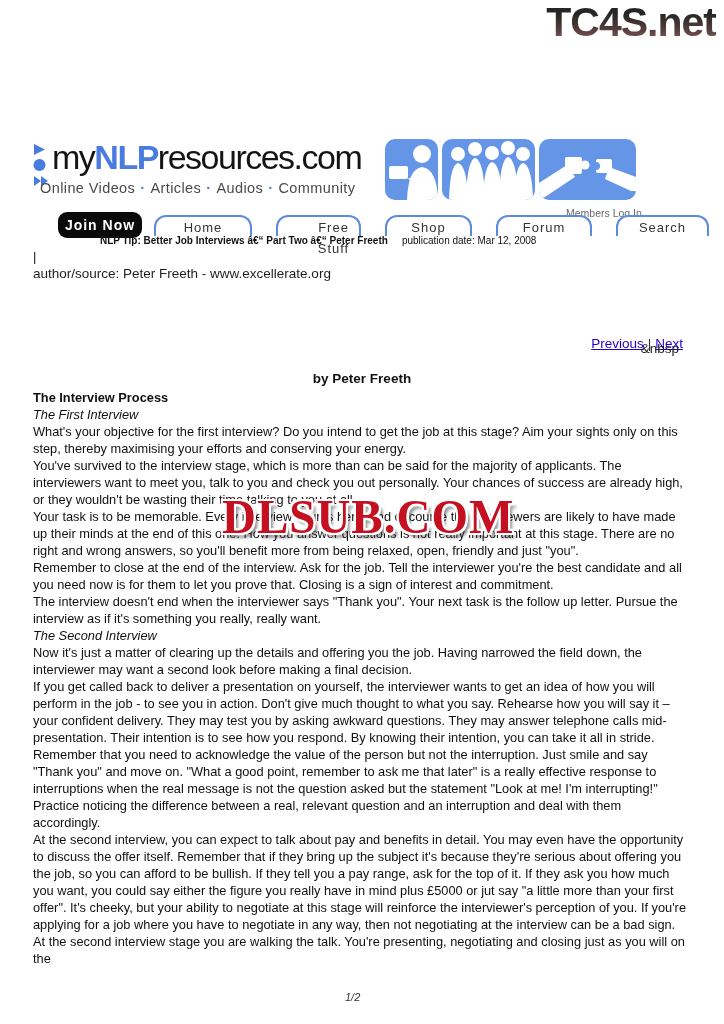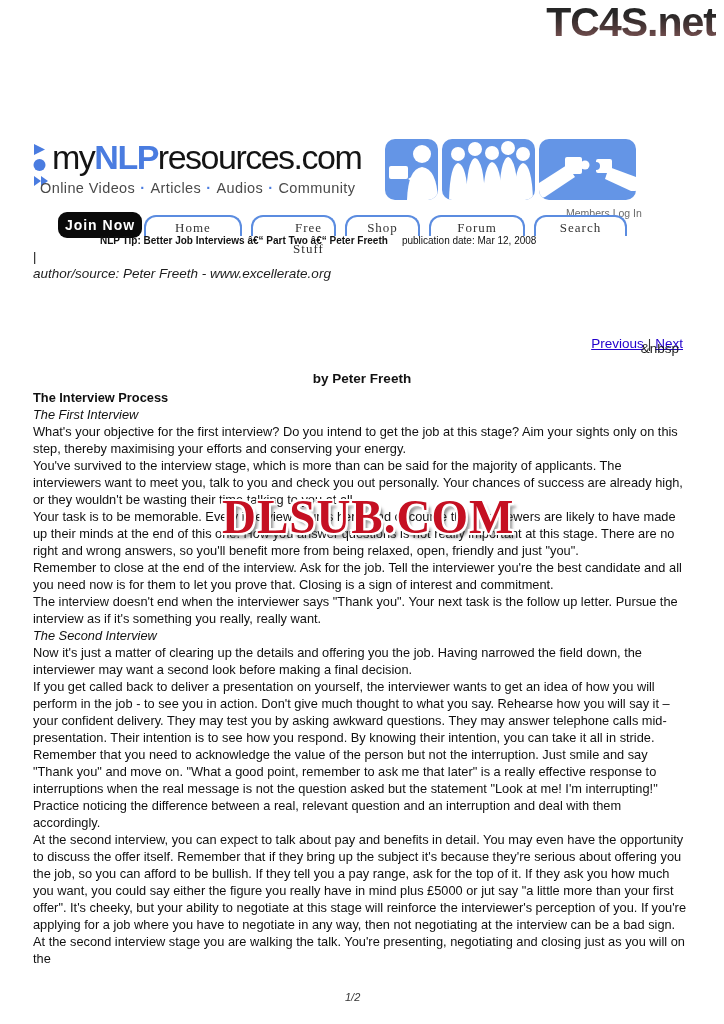--- a/index.html
+++ b/index.html
@@ -23,35 +23,35 @@
   
   .banner-box{position:absolute;top:139px;height:61px;background:#6495e6;border-radius:10px;overflow:hidden;}
   #box1{left:385px;width:53px;}
   #box2{left:442px;width:93px;}
   #box3{left:539px;width:97px;}
   .members{position:absolute;left:566px;top:207px;font-size:10.5px;color:#6a6a6a;}
 
   
   .join{position:absolute;left:58px;top:212px;width:84px;height:26px;background:#0a0a0a;border-radius:9px;
         color:#fff;font-weight:bold;font-size:14px;letter-spacing:1px;text-align:center;line-height:26px;z-index:3;}
-  .tabs{position:absolute;left:144px;top:215px;display:flex;gap:9px;z-index:1;font-family:Liberation Serif, serif;}
+  .tabs{position:absolute;left:154px;top:215px;display:flex;gap:24px;z-index:1;}
   .tab{height:21px;border:2px solid #5b8ce0;border-bottom:none;border-radius:12px 12px 0 0;background:#fff;
        font-size:13px;color:#333;letter-spacing:1px;text-align:center;line-height:21px;box-sizing:border-box;}
   .tab:nth-child(1){width:98px;}
   .tab:nth-child(2){width:85px;padding-left:30px;}
-  .tab:nth-child(3){width:75px;}
+  .tab:nth-child(3){width:87px;}
   .tab:nth-child(4){width:96px;}
   .tab:nth-child(5){width:93px;}
 
   
   .title-line{position:absolute;left:100px;top:235px;white-space:nowrap;font-size:10px;z-index:4;background:transparent;}
   .title-line .t{font-weight:bold;}
   .title-line .d{margin-left:14px;font-weight:normal;}
   .stray-pipe{position:absolute;left:33px;top:249px;font-size:13px;}
-  .author{position:absolute;left:33px;top:266px;font-size:13.5px;color:#1d1d1d;font-style:italic;}
+  .author{position:absolute;left:33px;top:266px;font-size:13.5px;color:#1d1d1d;}
 
   
   .pager{position:absolute;right:41px;top:336px;font-size:13.5px;}
   .pager a{color:#2200cc;text-decoration:underline;}
   .pager .sep{color:#333;margin:0 4px;}
   .nbsp{position:absolute;right:45px;top:341px;font-size:13.5px;color:#1d1d1d;}
 
   
   .byline{position:absolute;left:0;right:0;top:371px;text-align:center;font-weight:bold;font-size:13.5px;}
   .body-copy{position:absolute;left:33px;top:389px;width:658px;font-size:12.8px;line-height:17px;color:#101010;}

